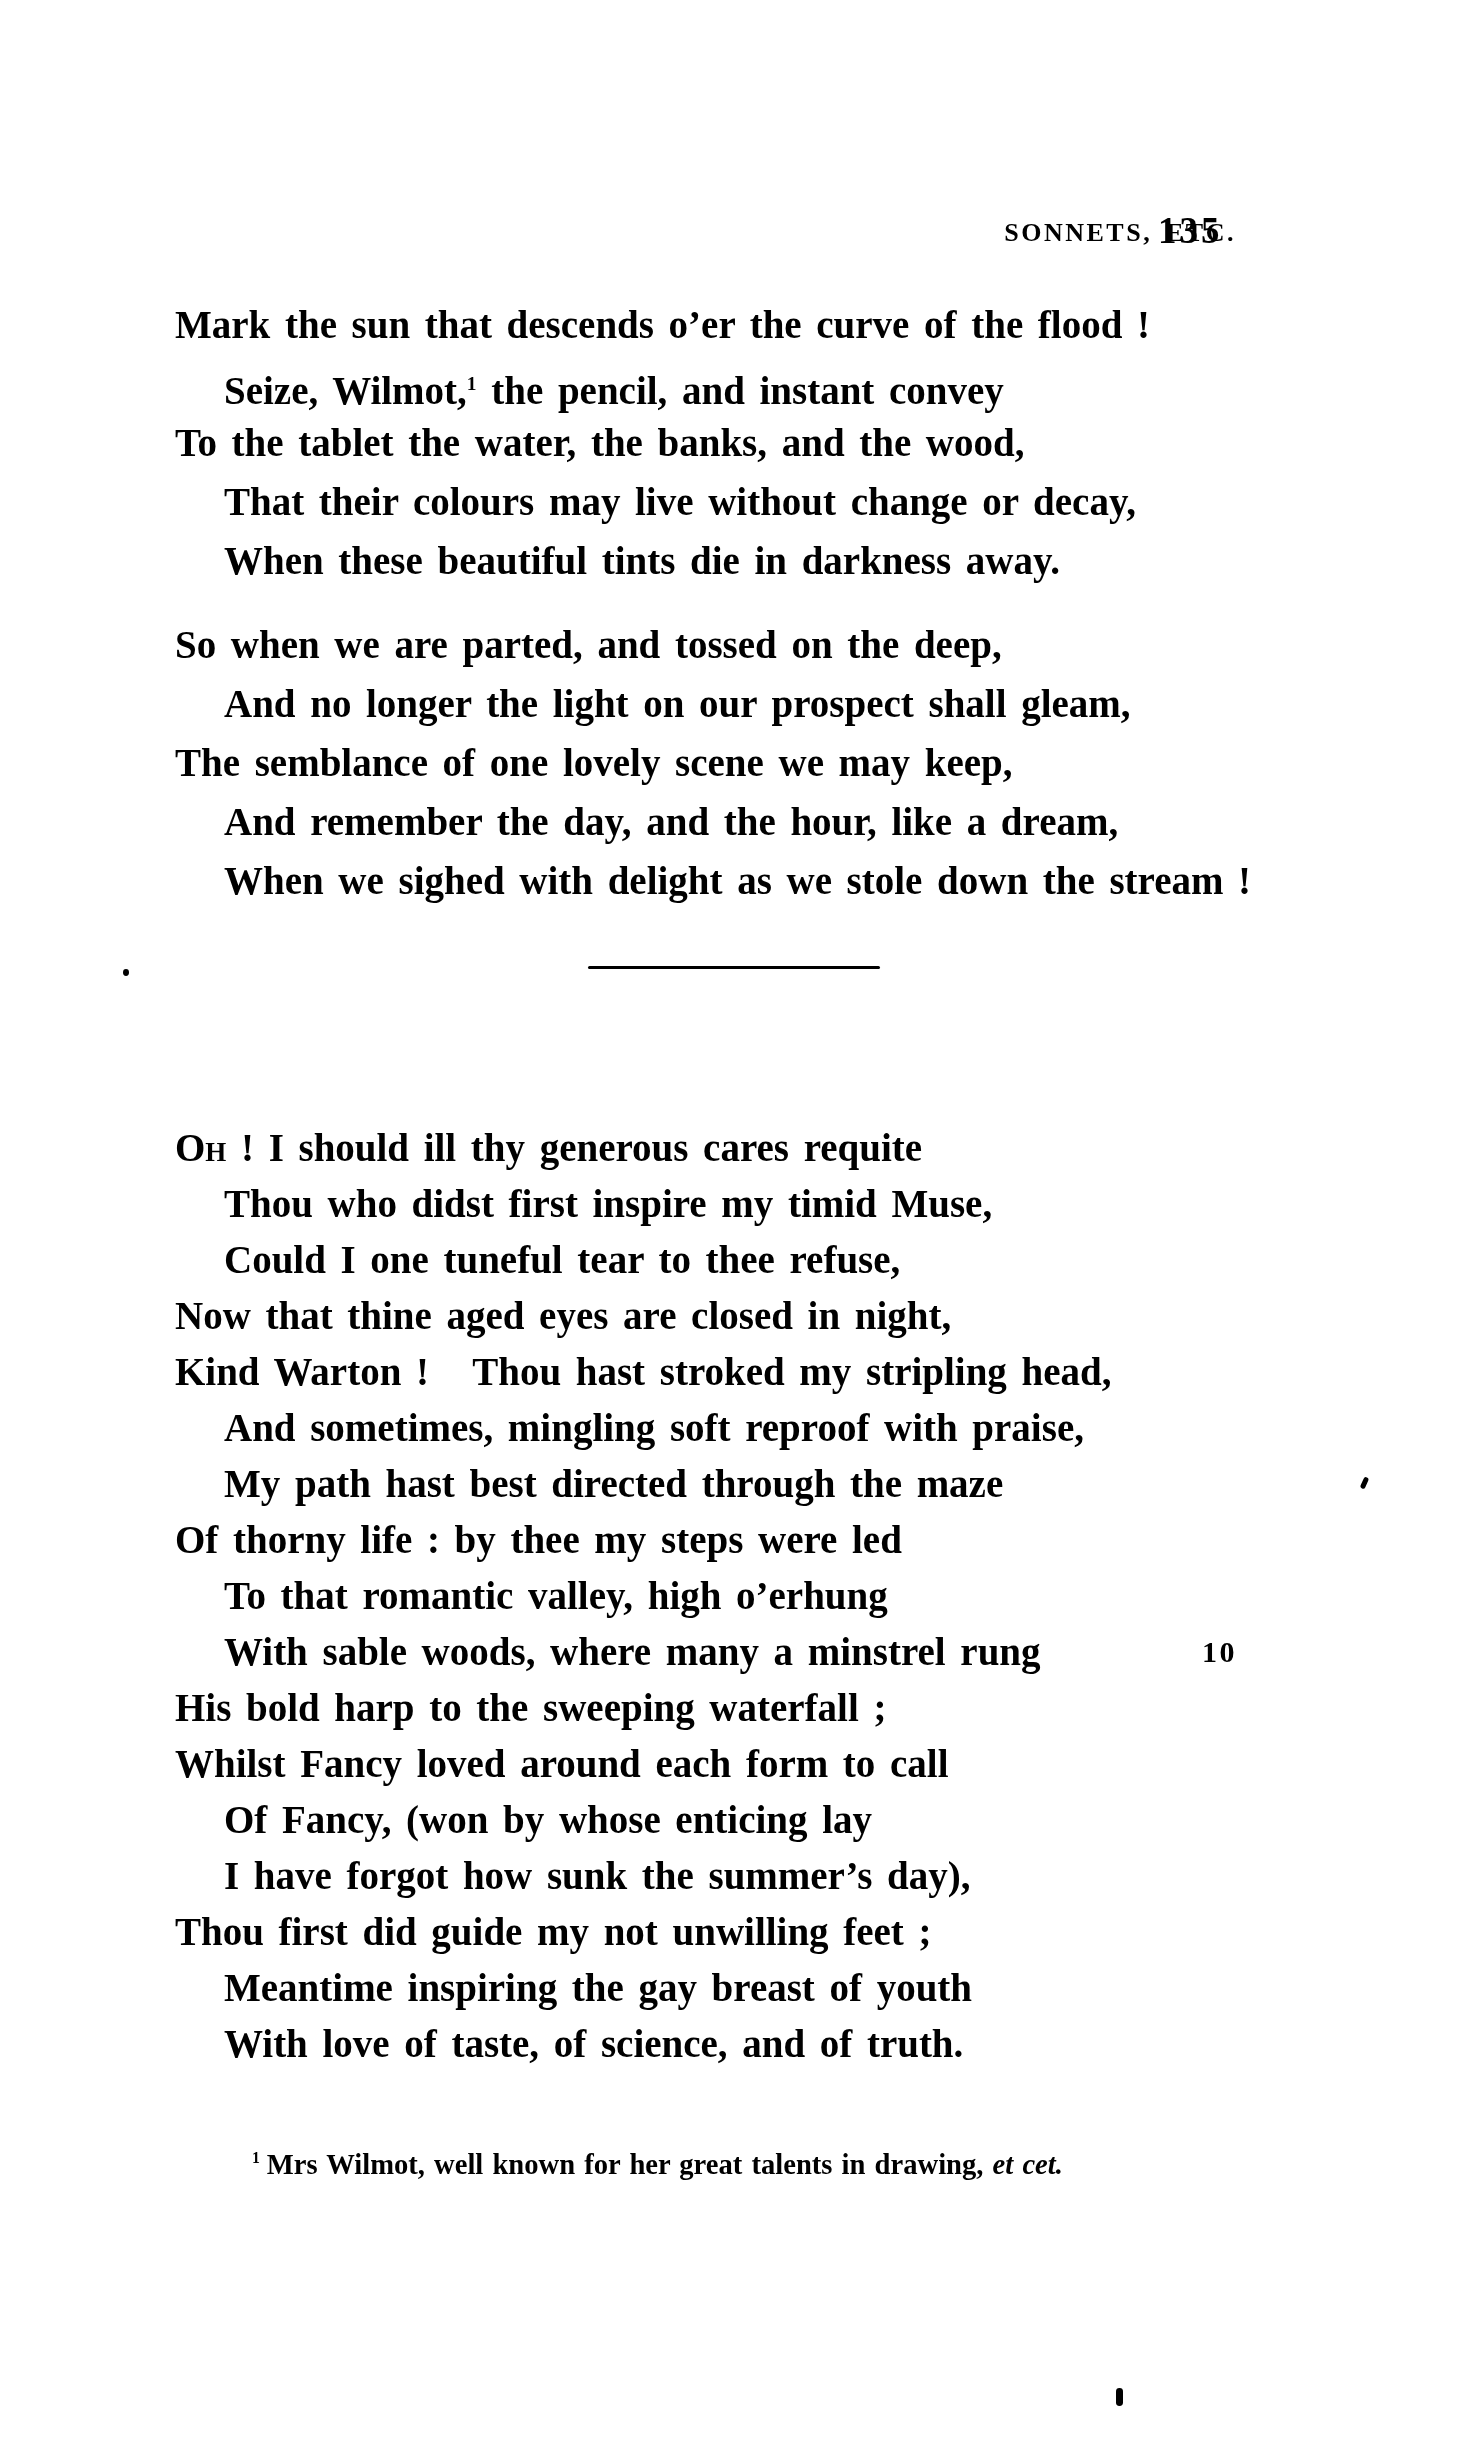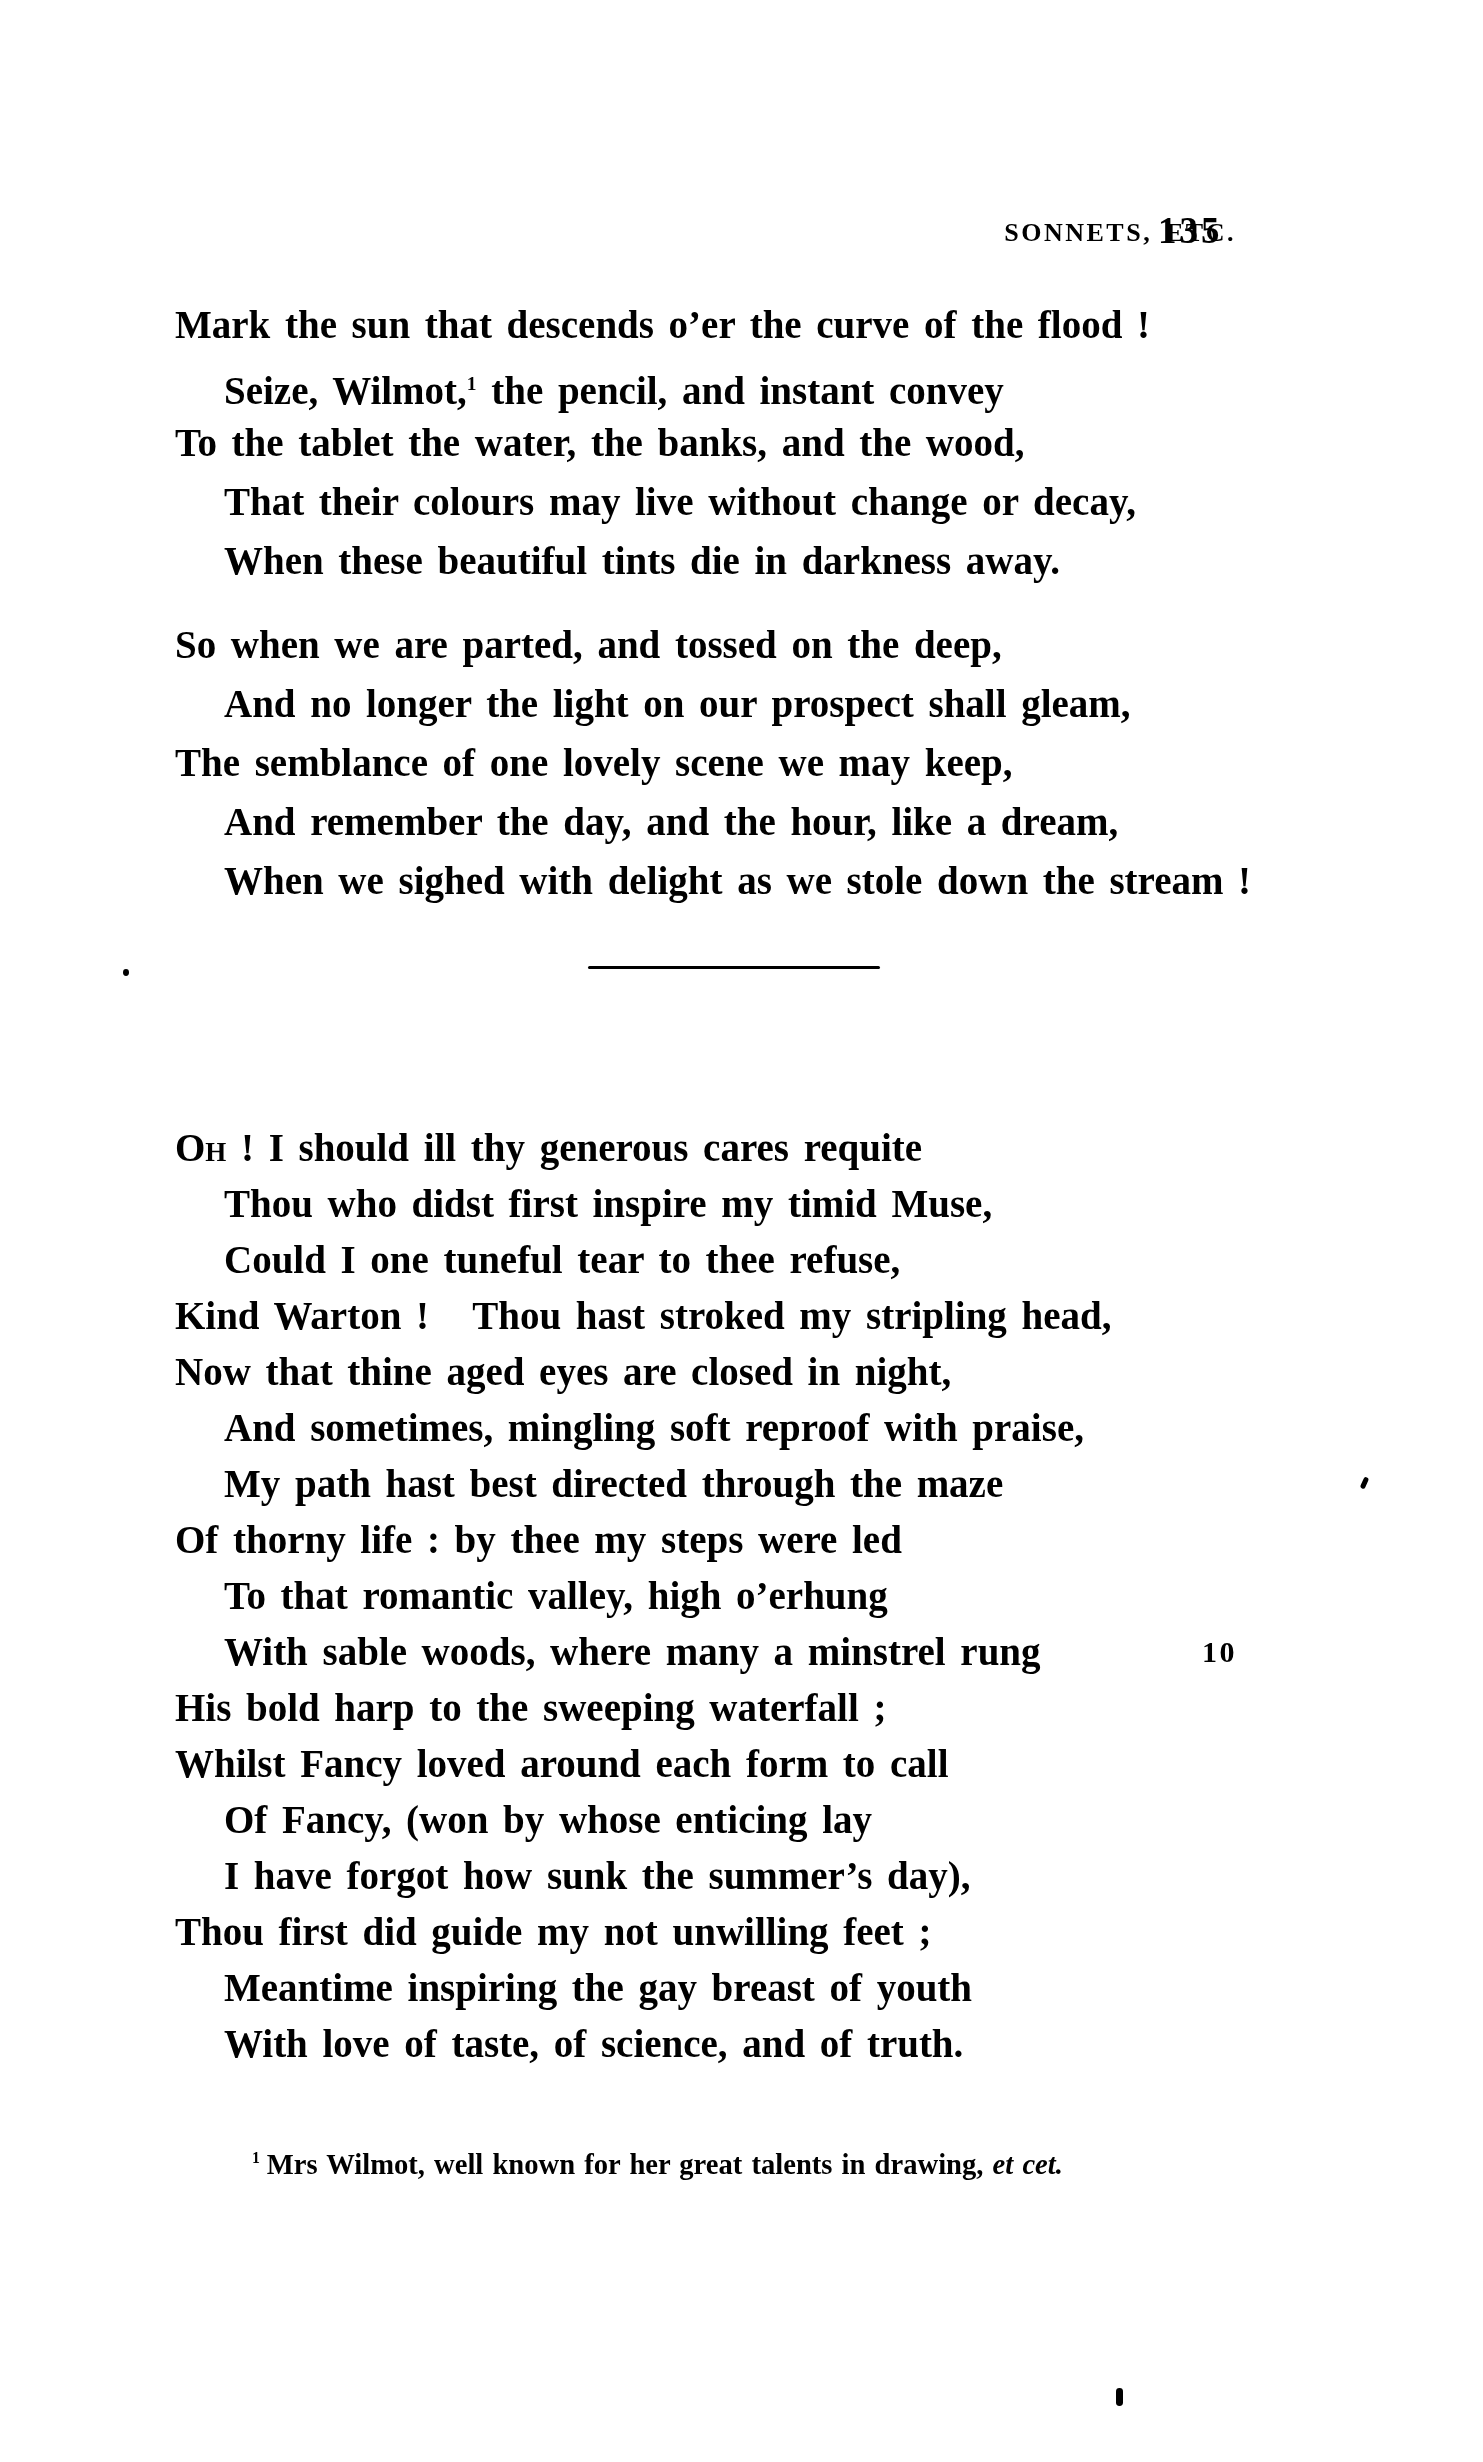--- a/index.html
+++ b/index.html
@@ -155,22 +155,22 @@
     <div class="line indent">When we sighed with delight as we stole down the stream !</div>
   </section>
 
   <div class="divider"></div>
 
 
   <section class="stanza monody">
     <div class="line"><span class="sc">Oh</span><span> ! I should ill thy generous cares requite</span></div>
     <div class="line indent">Thou who didst first inspire my timid Muse,</div>
     <div class="line indent">Could I one tuneful tear to thee refuse,</div>
+    <div class="line">Now that thine aged eyes are closed in night,</div>
     <div class="line">Kind Warton !   Thou hast stroked my stripling head,</div>
-    <div class="line">Now that thine aged eyes are closed in night,</div>
     <div class="line indent">And sometimes, mingling soft reproof with praise,</div>
     <div class="line indent">My path hast best directed through the maze</div>
     <div class="line">Of thorny life : by thee my steps were led</div>
     <div class="line indent">To that romantic valley, high o’erhung</div>
     <div class="line indent"><span>With sable woods, where many a minstrel rung</span><span class="line-number">10</span></div>
     <div class="line">His bold harp to the sweeping waterfall ;</div>
     <div class="line">Whilst Fancy loved around each form to call</div>
     <div class="line indent">Of Fancy, (won by whose enticing lay</div>
     <div class="line indent">I have forgot how sunk the summer’s day),</div>
     <div class="line">Thou first did guide my not unwilling feet ;</div>

